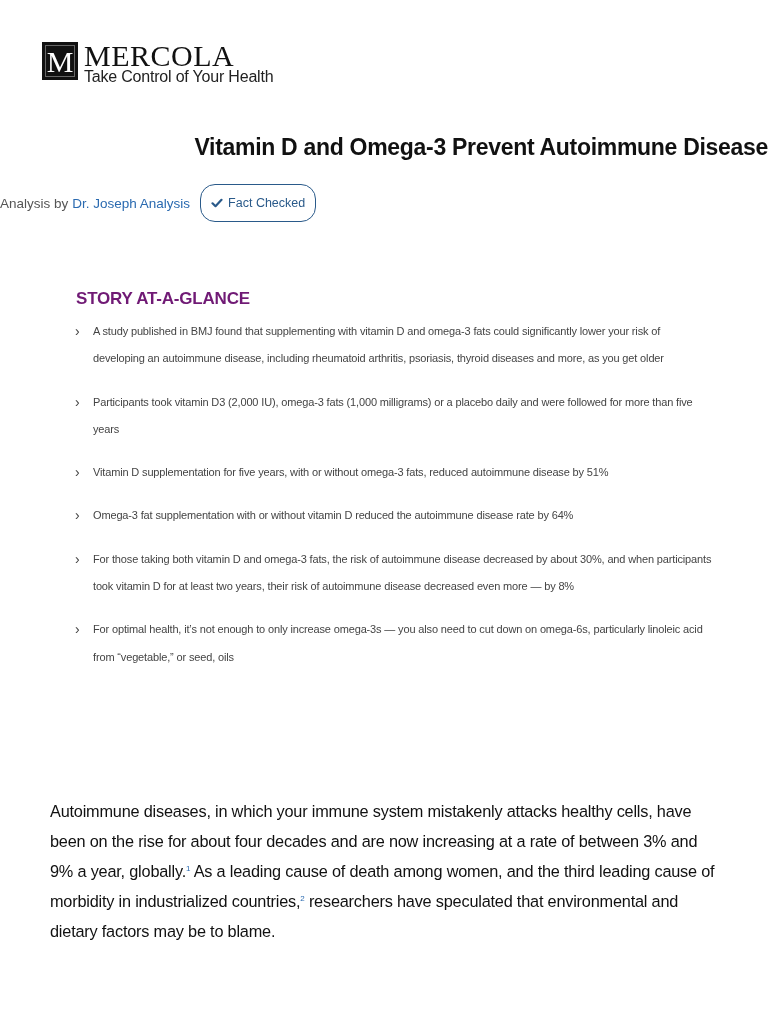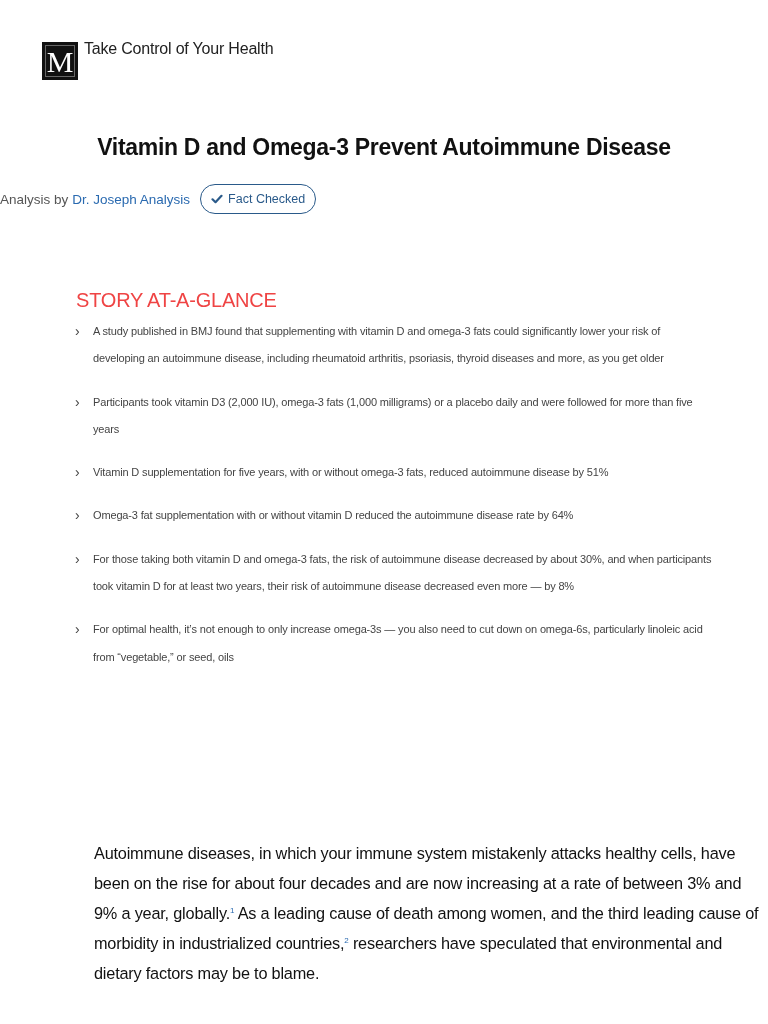--- a/index.html
+++ b/index.html
@@ -55,21 +55,21 @@
       margin-top: 0px;
       letter-spacing: -0.2px;
     }
 
     
     .title {
       position: absolute;
       left: 0;
       right: 0;
       top: 134px;
-      text-align: center;
+      text-align: right;
       font-family: "Liberation Sans", sans-serif;
       font-weight: bold;
       font-size: 23px;
       color: #111;
       letter-spacing: -0.3px;
     }
 
     
     .byline {
       position: absolute;
@@ -82,44 +82,44 @@
       font-size: 13.5px;
     }
     .byline-prefix { color: #555; }
     .byline-author {
       color: #2a6ab0;
       margin-left: 4px;
       text-decoration: none;
     }
     .fact-badge {
       margin-left: 10px;
-      height: 30px;
+      height: 38px;
       padding: 0 10px 0 10px;
       border: 1.5px solid #2a5a8a;
       border-radius: 15px;
       display: flex;
       align-items: center;
       color: #2a5a8a;
       font-size: 12.5px;
     }
     .fact-badge .check {
       display: inline-block;
       width: 12px;
       height: 12px;
       margin-right: 5px;
     }
 
     
     .glance-heading {
       position: absolute;
       left: 76px;
       top: 289px;
-      font-weight: normal;
-      font-size: 20px;
-      color: #ef4444;
+      font-weight: bold;
+      font-size: 17px;
+      color: #701a75;
       letter-spacing: -0.2px;
     }
     .glance-list {
       position: absolute;
       left: 74px;
       top: 318px;
       width: 640px;
       list-style: none;
     }
     .glance-item {
@@ -138,41 +138,41 @@
       color: #444;
       font-size: 11px;
       line-height: 27.3px;
       letter-spacing: -0.15px;
     }
 
     
     .body-para {
       position: absolute;
       left: 50px;
-      top: 838px;
+      top: 796px;
       width: 670px;
       font-size: 16.3px;
       line-height: 30px;
       color: #111;
       letter-spacing: -0.2px;
-      margin-left: 44px;
     }
     .body-para sup {
       font-size: 8px;
       color: #2a6ab0;
       vertical-align: super;
       line-height: 0;
     }
   </style>
 </head>
 <body>
 
 <div class="logo">
   <div class="logo-box">M</div>
   <div class="logo-text">
+    <div class="logo-name">MERCOLA</div>
     <div class="logo-tagline">Take Control of Your Health</div>
   </div>
 </div>
 
 <h1 class="title">Vitamin D and Omega-3 Prevent Autoimmune Disease</h1>
 
 <div class="byline">
   <span class="byline-prefix">Analysis by</span>
   <a class="byline-author">Dr. Joseph Analysis</a>
   <div class="fact-badge">

